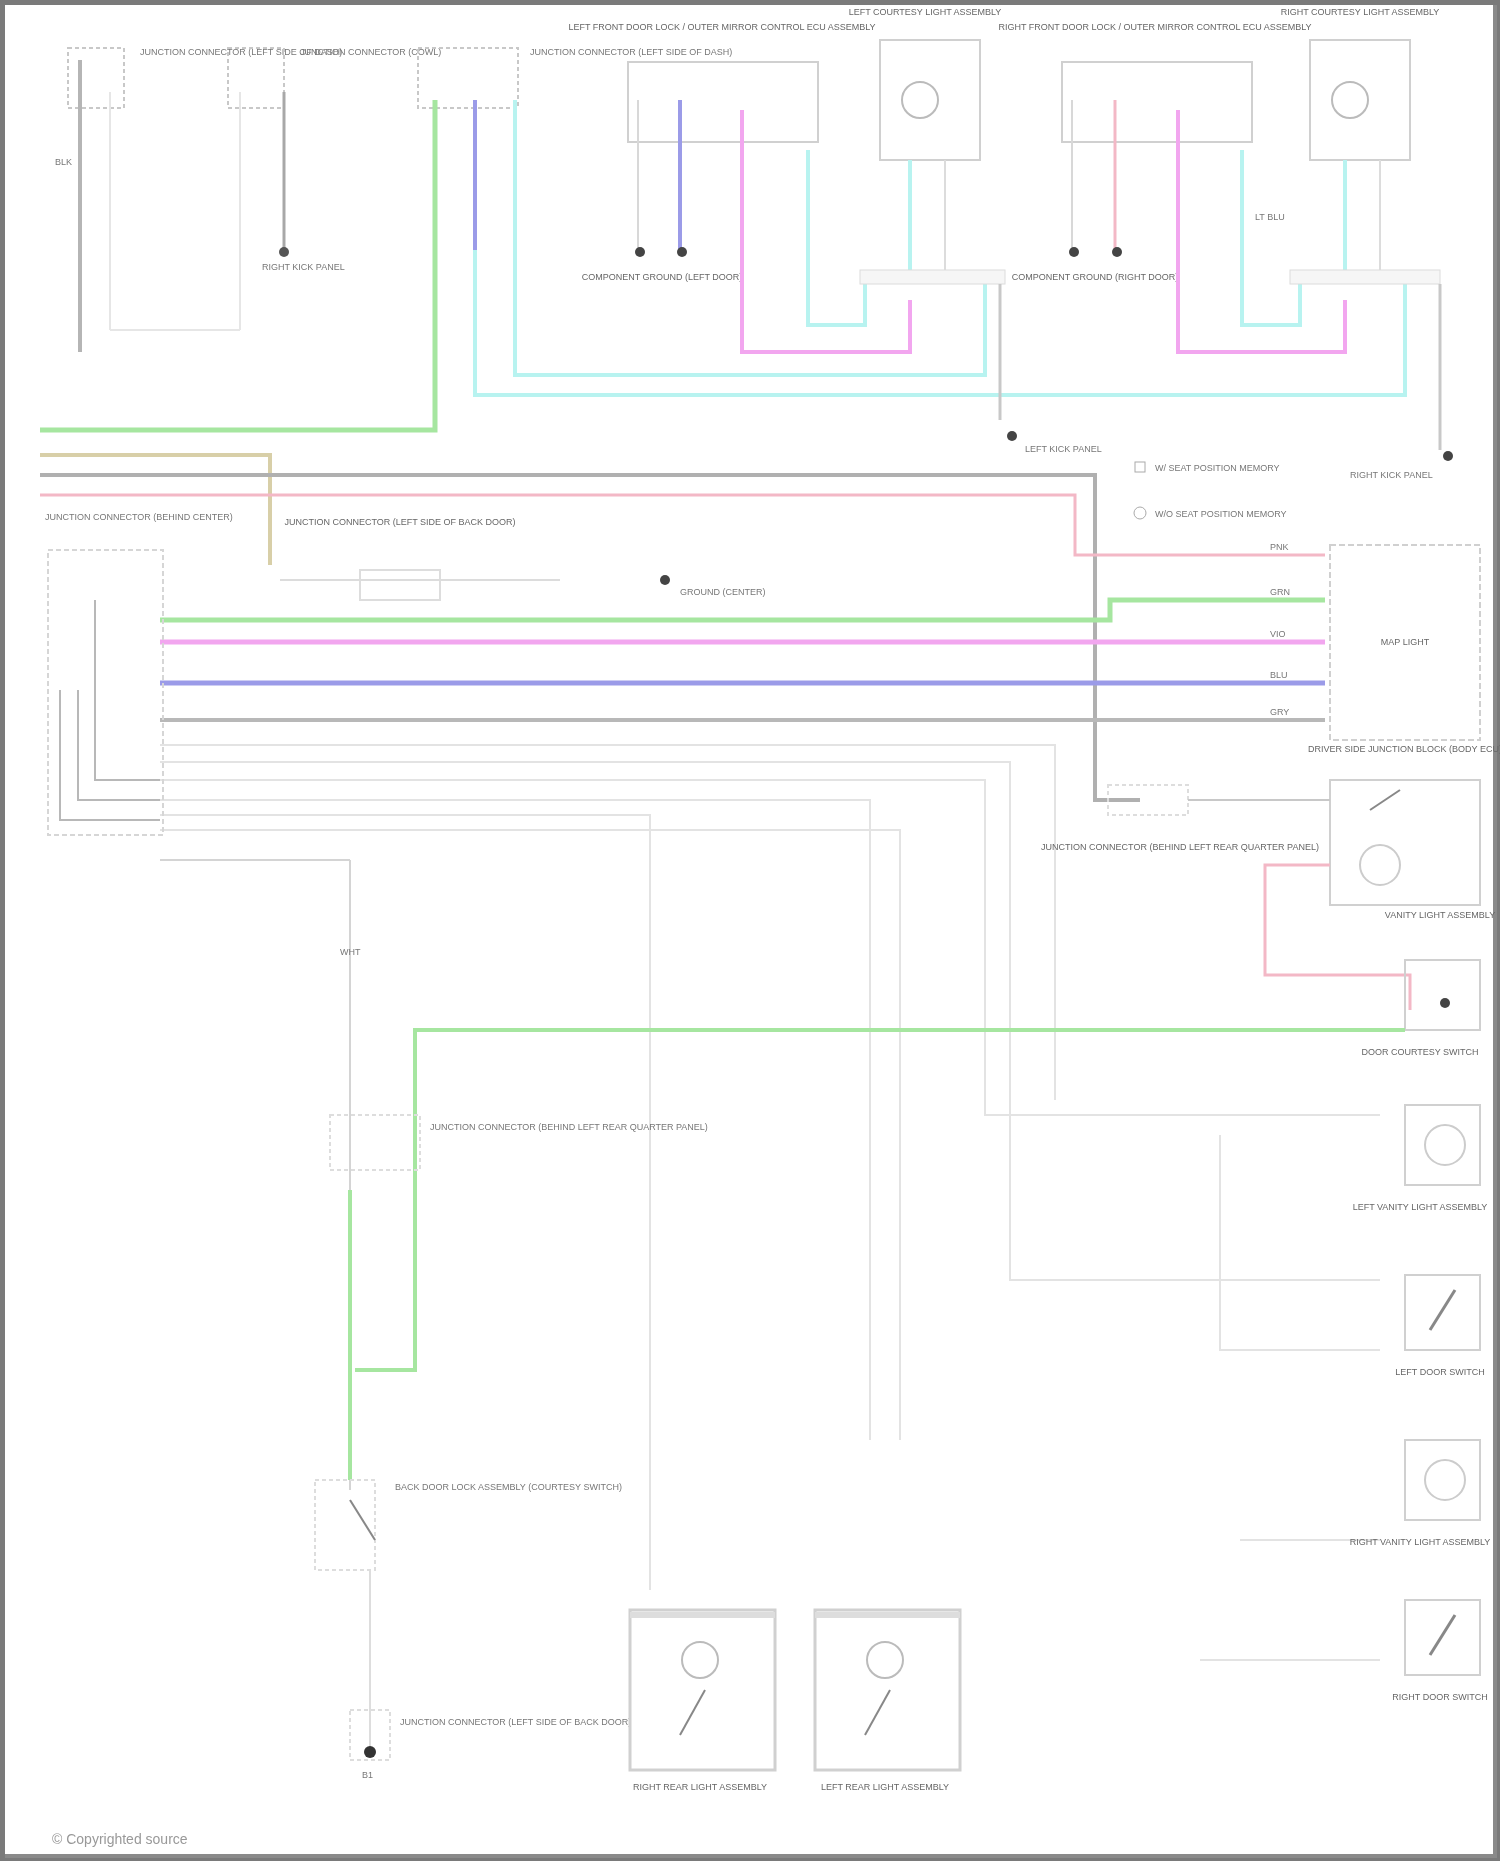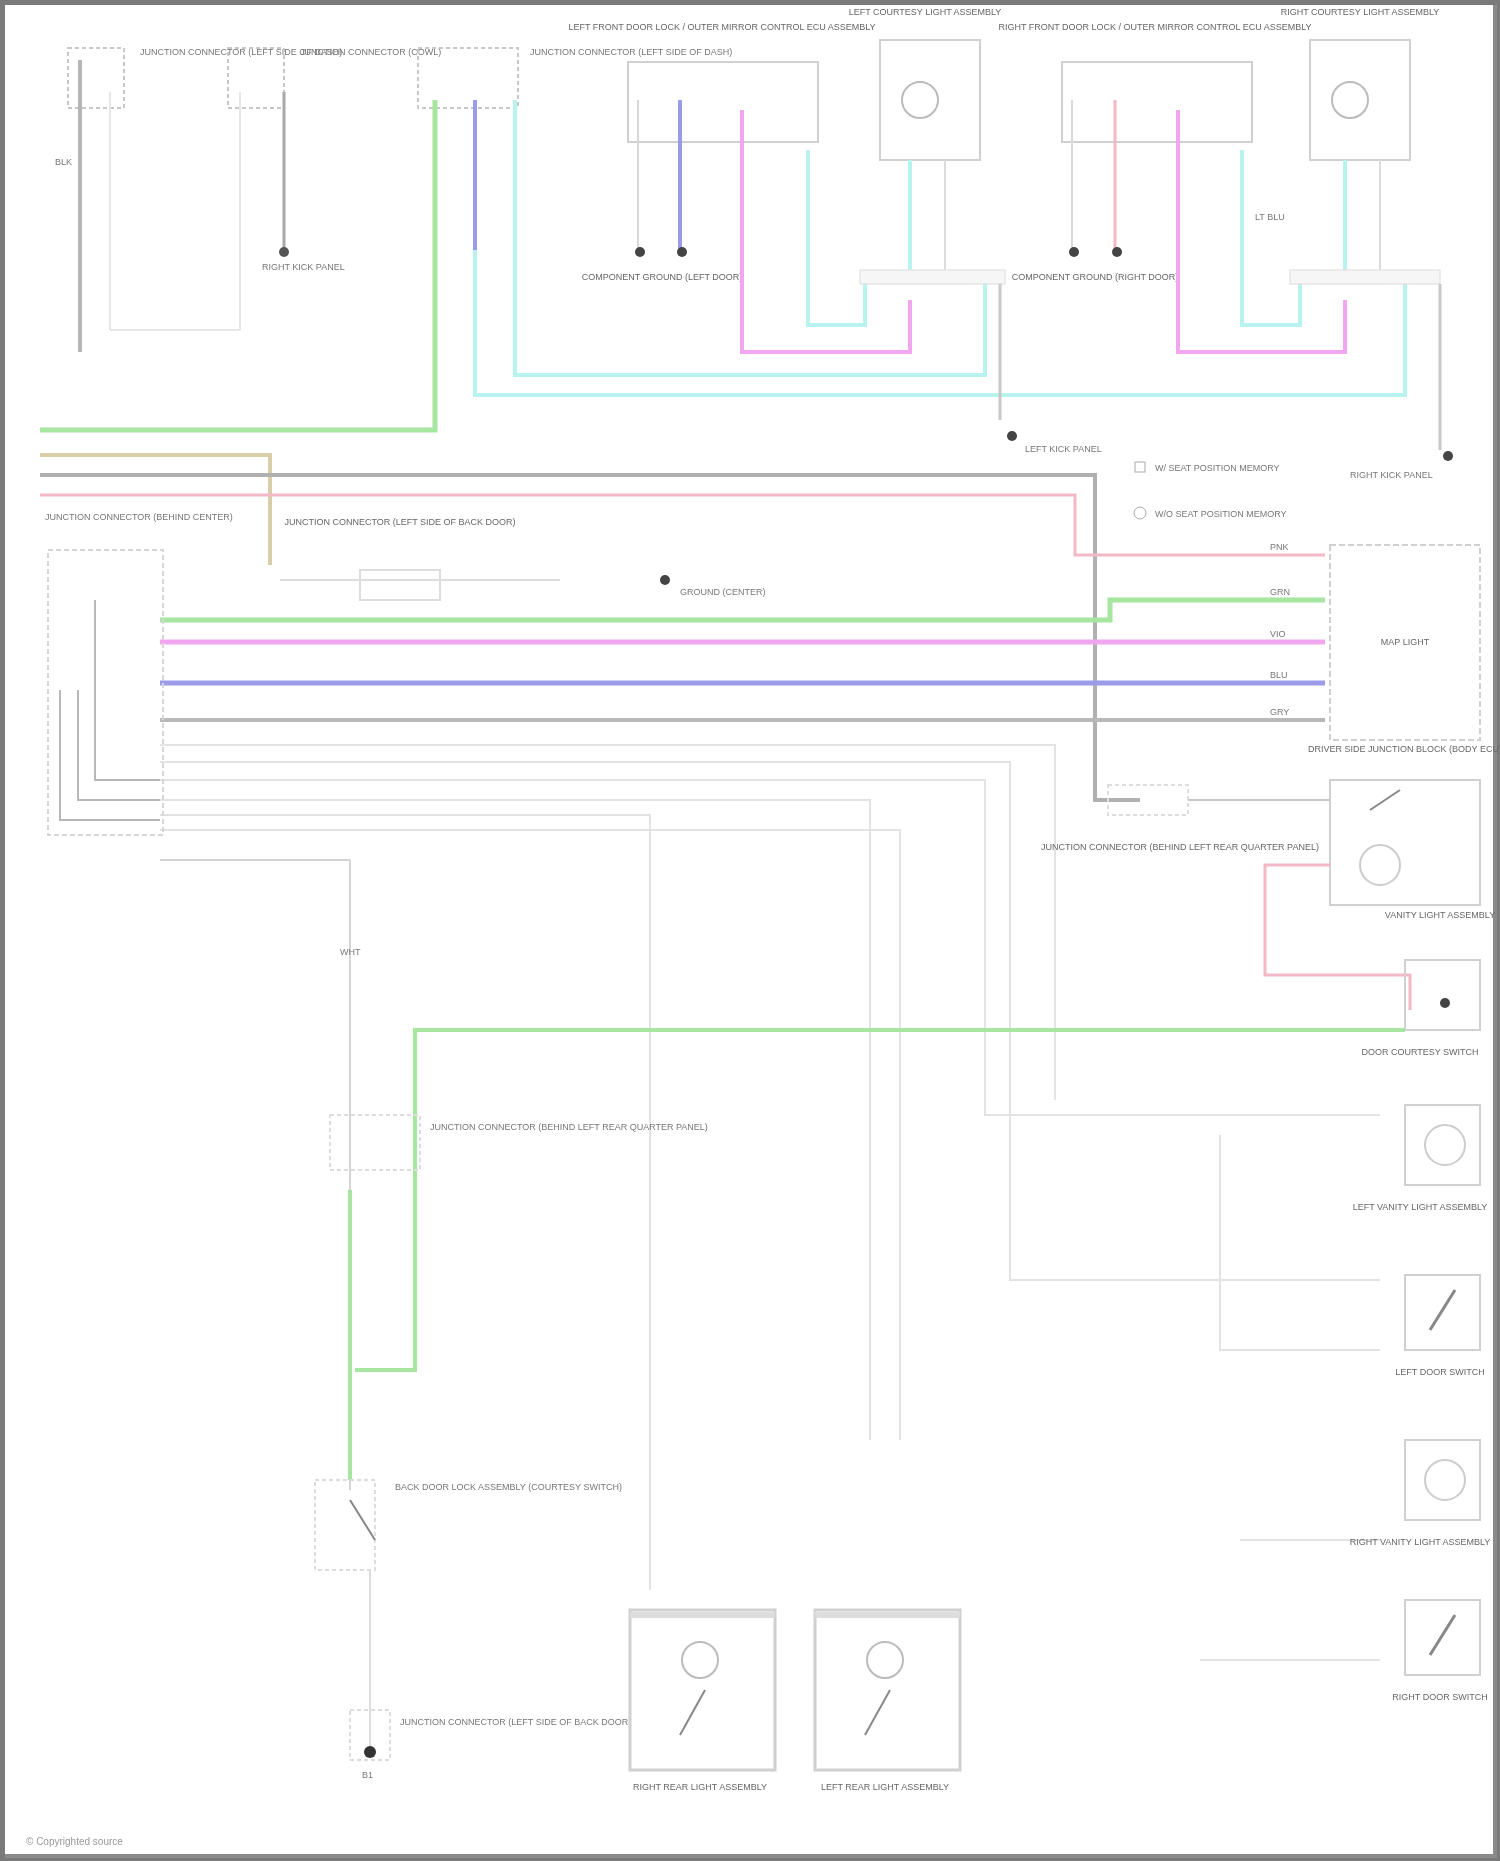--- a/index.html
+++ b/index.html
@@ -1,21 +1,21 @@
 <!DOCTYPE html>
 <html><head>
 <meta charset="utf-8">
 <style>
   html, body { margin:0; padding:0; background:#7a7a7a; }
   body { width:1500px; height:1861px; position:relative; overflow:hidden; font-family:"Liberation Sans", sans-serif; }
   .sheet { position:absolute; left:5px; top:5px; width:1488px; height:1849px; background:#fff; border-right:4px solid #8a8a8a; border-bottom:4px solid #8a8a8a; }
   svg { position:absolute; left:0; top:0; }
   .lbl { font-family:"Liberation Sans", sans-serif; font-size:9px; fill:#777; }
   .clbl { font-family:"Liberation Sans", sans-serif; font-size:9px; fill:#666; text-anchor:middle; }
-  .footer { position:absolute; left:26px; bottom:14px; font-size:10px; color:#999; font-family:"Liberation Sans", sans-serif; }
+  .footer { position:absolute; left:52px; bottom:14px; font-size:14px; color:#999; font-family:"Liberation Sans", sans-serif; }
 </style>
 </head>
 <body>
 
 <div class="sheet"></div>
 
 <svg width="1500" height="1861" viewBox="0 0 1500 1861">
 
   <g stroke="#c8c8c8" fill="none" stroke-width="2">
     <rect x="68" y="48" width="56" height="60" stroke-dasharray="4 3"></rect>

